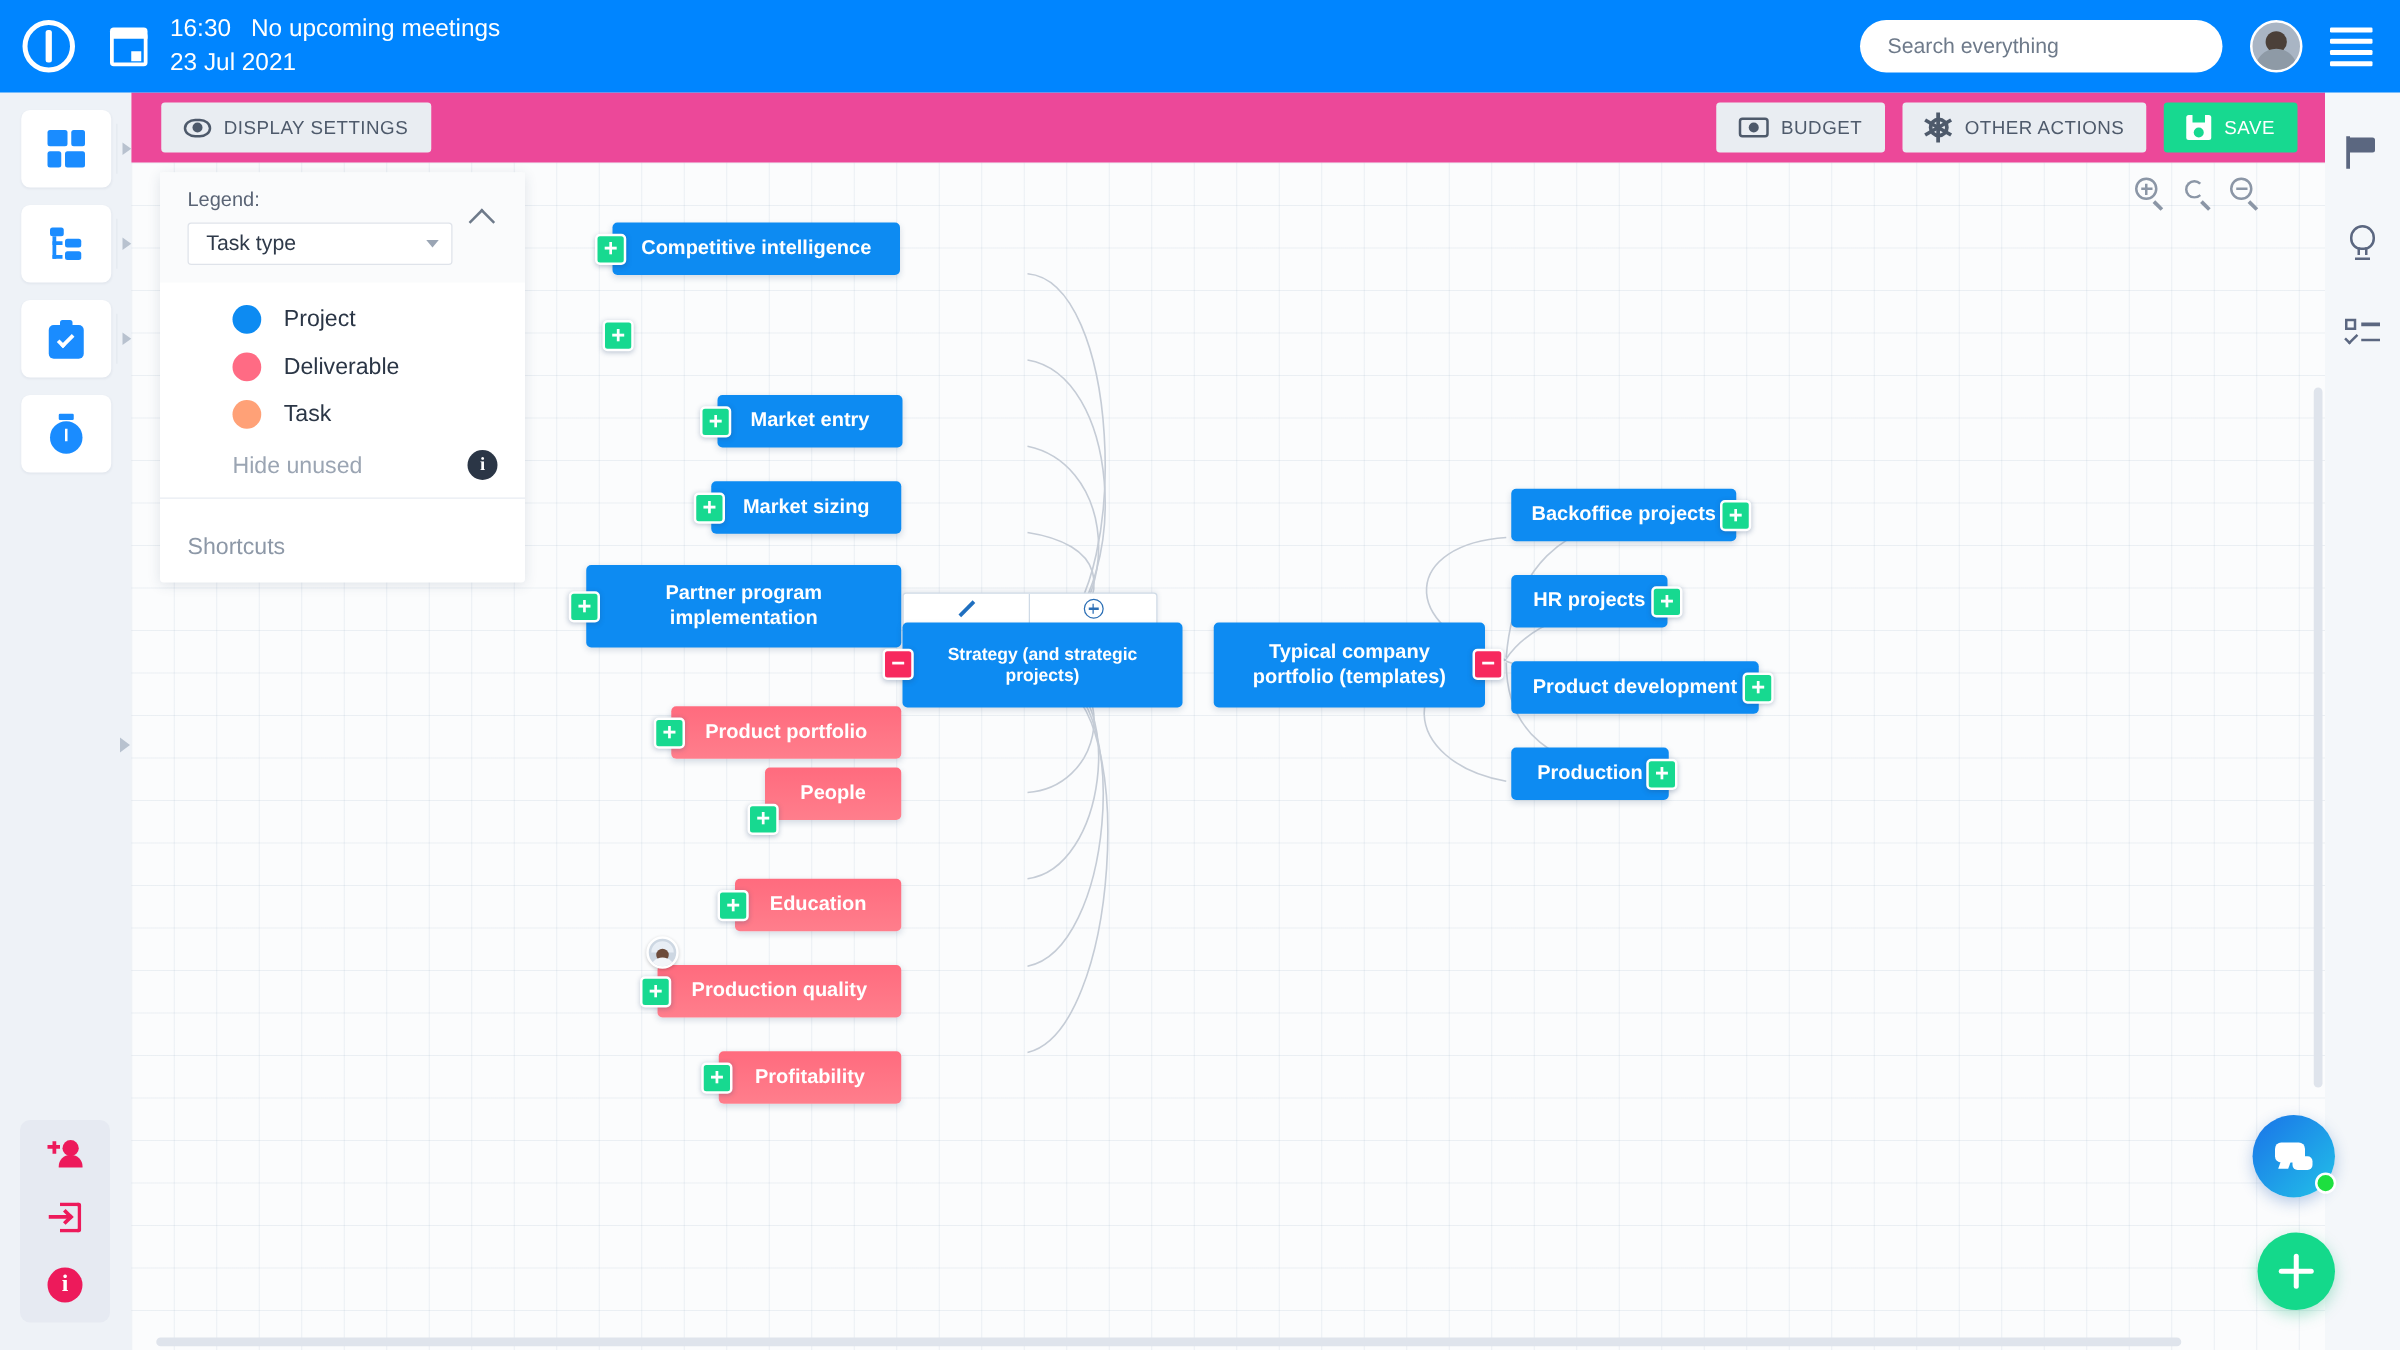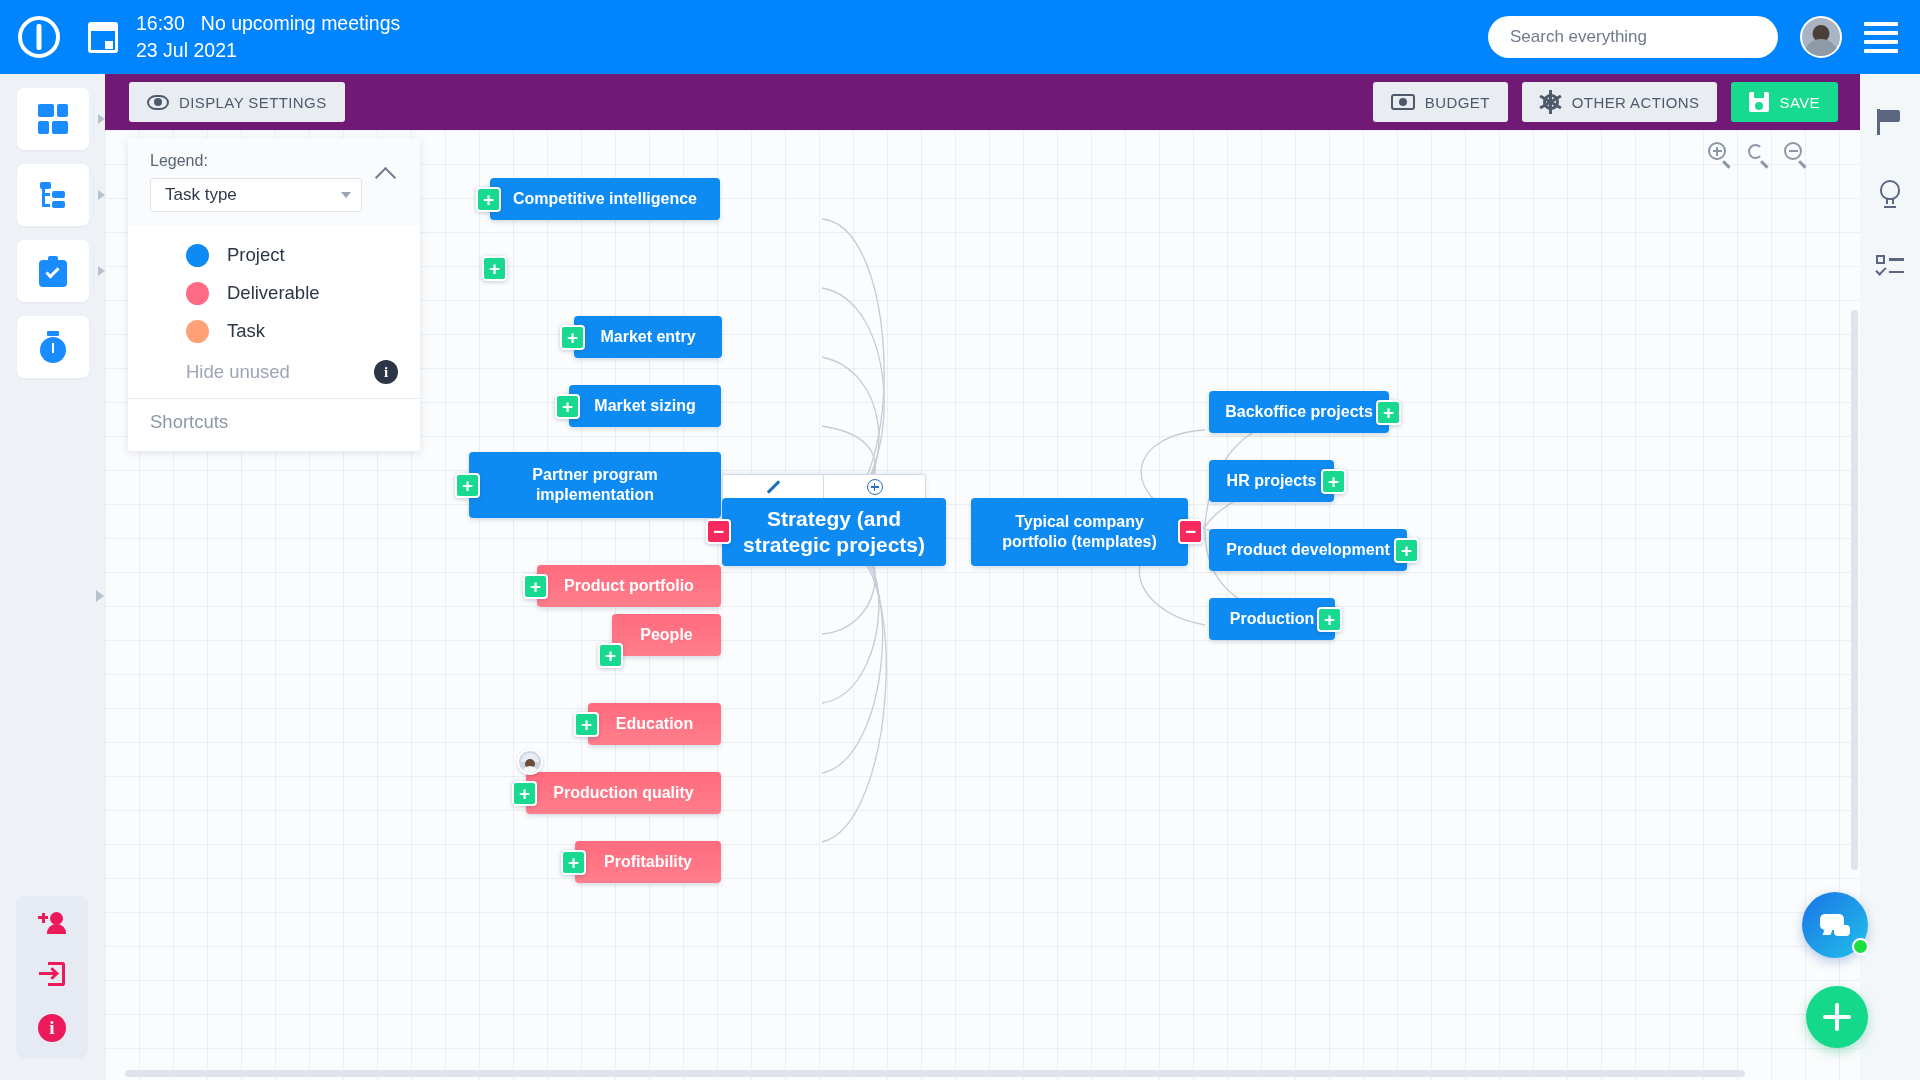--- a/index.html
+++ b/index.html
@@ -157,21 +157,21 @@
   .ic-bulb .base{ position:absolute; left:6px; bottom:0; width:12px; height:2.5px; background:#5b6780; }
   .ic-checklist{ width:28px; height:22px; position:relative; }
   .ic-checklist .sq{ position:absolute; left:0; top:0; width:9px; height:9px; border:2.5px solid #5b6780; }
   .ic-checklist .l1{ position:absolute; left:13px; top:3px; width:15px; height:2.5px; background:#5b6780;}
   .ic-checklist .l2{ position:absolute; left:13px; bottom:4px; width:15px; height:2.5px; background:#5b6780;}
   .ic-checklist .ck{ position:absolute; left:0; bottom:4px; width:10px; height:6px; border-left:2.5px solid #5b6780; border-bottom:2.5px solid #5b6780; transform:rotate(-45deg);}
 
   
   .toolbar{
     position:absolute; left:105px; top:74px; right:60px; height:56px;
-    background:#701a75; z-index:25; display:flex; align-items:center;
+    background:#ec4899; z-index:25; display:flex; align-items:center;
   }
   .btn{
     height:40px; display:flex; align-items:center; gap:10px; padding:0 18px;
     background:#e9edf2; border-radius:3px; color:#4e5a6b; font-size:15px;
     letter-spacing:.4px; cursor:pointer; white-space:nowrap;
   }
   .btn.save{ background:#17D990; color:#fff; }
   .toolbar .left{ margin-left:24px; }
   .toolbar .right{ margin-left:auto; display:flex; gap:14px; margin-right:22px; }
   .ic-eye{ width:22px; height:15px; position:relative; }
@@ -241,31 +241,31 @@
   .lg-row{ display:flex; align-items:center; gap:18px; height:38px; }
   .lg-dot{ width:23px; height:23px; border-radius:50%; }
   .lg-text{ font-size:18.5px; color:#2b3646; }
   .lg-hide{ display:flex; align-items:center; height:44px; }
   .lg-hide .t{ font-size:18.5px; color:#9ba5b3; }
   .lg-hide .i{
     margin-left:auto; width:24px; height:24px; border-radius:50%; background:#2b3646;
     color:#fff; font-size:15px; font-weight:bold; display:flex; align-items:center; justify-content:center;
     font-family:"Liberation Serif", serif;
   }
-  .legend-foot{ border-top:1px solid #e8ecf2; padding:12px 22px 18px; font-size:18.5px; color:#8d98a7; }
+  .legend-foot{ border-top:1px solid #e8ecf2; padding:27px 22px 18px; font-size:18.5px; color:#8d98a7; }
 
   
   .node{
     position:absolute; border-radius:4px; color:#fff; font-weight:bold; font-size:16px;
     display:flex; align-items:center; justify-content:center; text-align:center;
     box-shadow:0 2px 5px rgba(40,70,110,.18); padding:0 14px; line-height:1.25;
   }
   .node.blue{ background:#0d8bf2; }
   .node.pink{ background:linear-gradient(180deg,#FF6B7E 0%,#FF7E8C 100%); }
-  .node.root{ background:#0d8bf2; font-size:21px; }
+  .node.root{ background:#0d8bf2; font-size:14px; }
 
   .pmbtn{
     position:absolute; width:25px; height:25px; border-radius:4px;
     display:flex; align-items:center; justify-content:center;
     color:#fff; font-size:19px; font-weight:bold; line-height:1;
     box-shadow:0 1px 4px rgba(40,70,110,.28); border:2px solid #fff;
   }
   .pmbtn.plus{ background:#17D990; }
   .pmbtn.minus{ background:#F7295E; }
 

